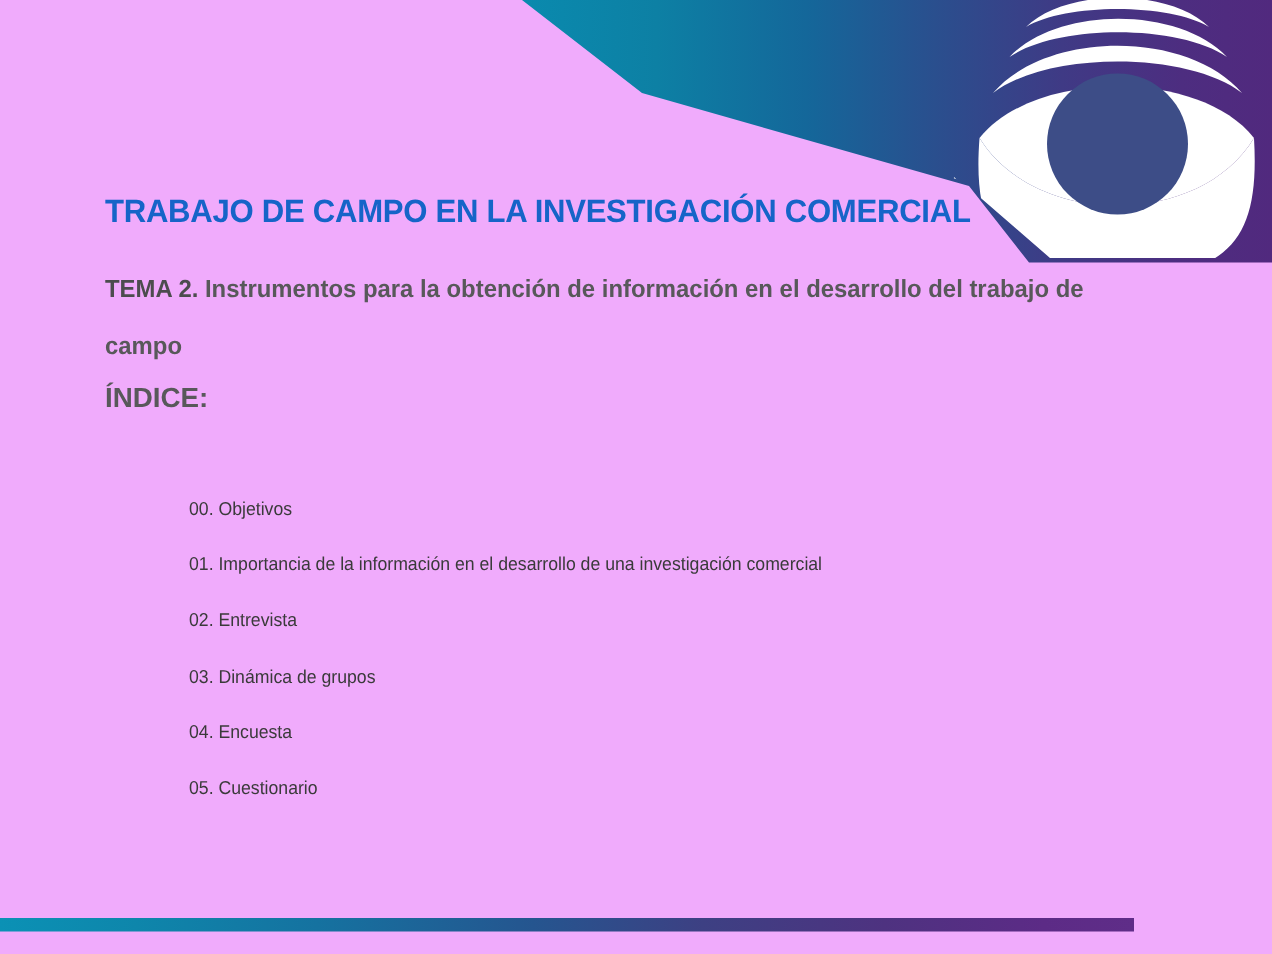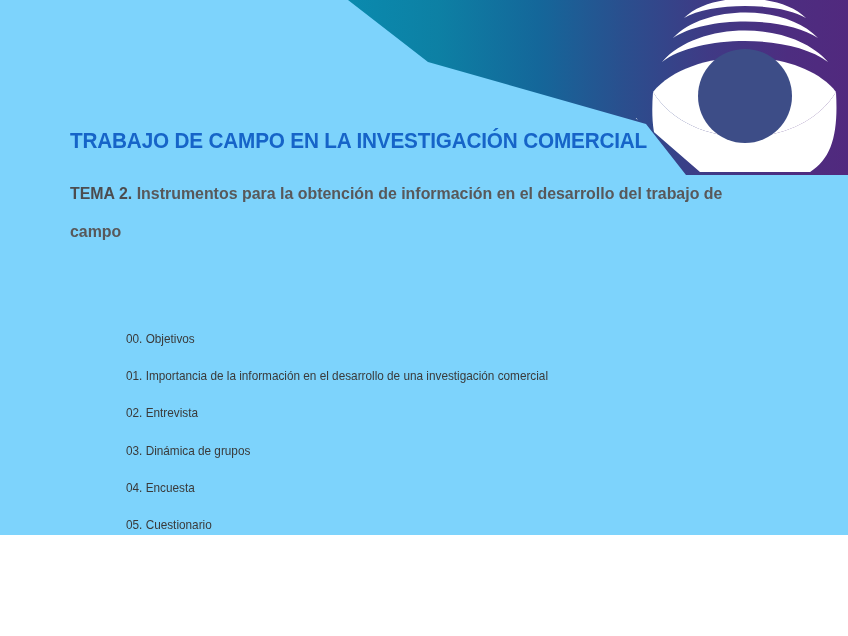--- a/index.html
+++ b/index.html
@@ -6,22 +6,22 @@
     margin: 0;
     padding: 0;
     background: #ffffff;
   }
   body {
     font-family: "Liberation Sans", sans-serif;
   }
   #slide {
     position: relative;
     width: 848px;
-    height: 535px;
-    background: #7dd3fc;
+    height: 636px;
+    background: #f0abfc;
     overflow: hidden;
   }
 
   
   #header-graphic {
     position: absolute;
     left: 0;
     top: 0;
     width: 848px;
     height: 180px;
@@ -177,20 +177,21 @@
       <path d="M636,118 L700,176 L848,176 L848,182 L630,182 Z" fill="#ffffff"></path>
     </g>
   </svg>
 
   <div id="content">
 
     <h1 id="slide-title">TRABAJO DE CAMPO EN LA INVESTIGACIÓN COMERCIAL</h1>
 
     <p id="subtitle"><span class="tema">TEMA 2.</span><span> Instrumentos para la obtención de información en el desarrollo del trabajo de campo</span></p>
 
+    <h2 id="indice-heading">ÍNDICE:</h2>
 
     <ul id="index-list">
       <li>00. Objetivos</li>
       <li>01. Importancia de la información en el desarrollo de una investigación comercial</li>
       <li>02. Entrevista</li>
       <li>03. Dinámica de grupos</li>
       <li>04. Encuesta</li>
       <li>05. Cuestionario</li>
     </ul>
   </div>

